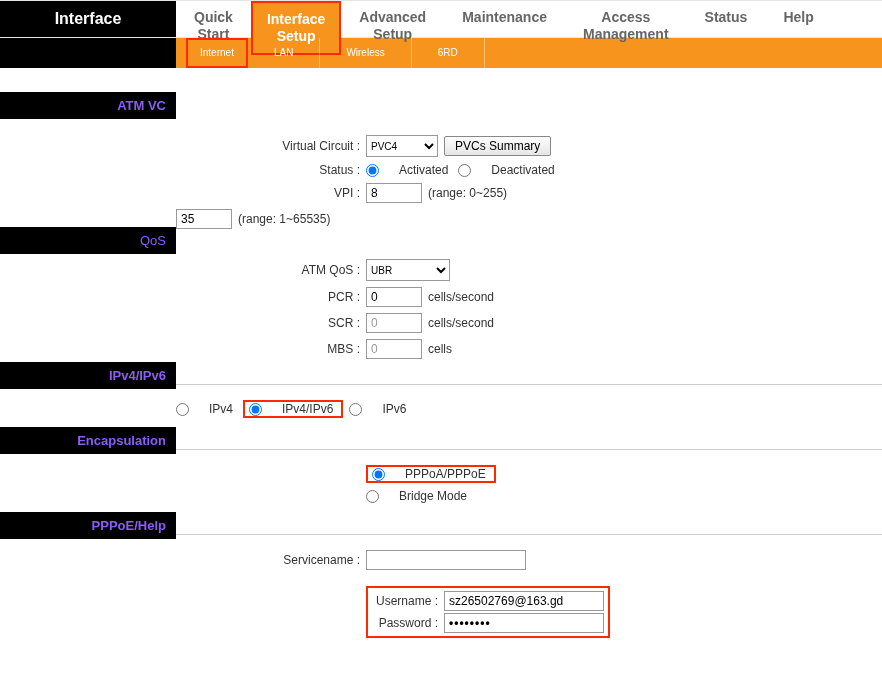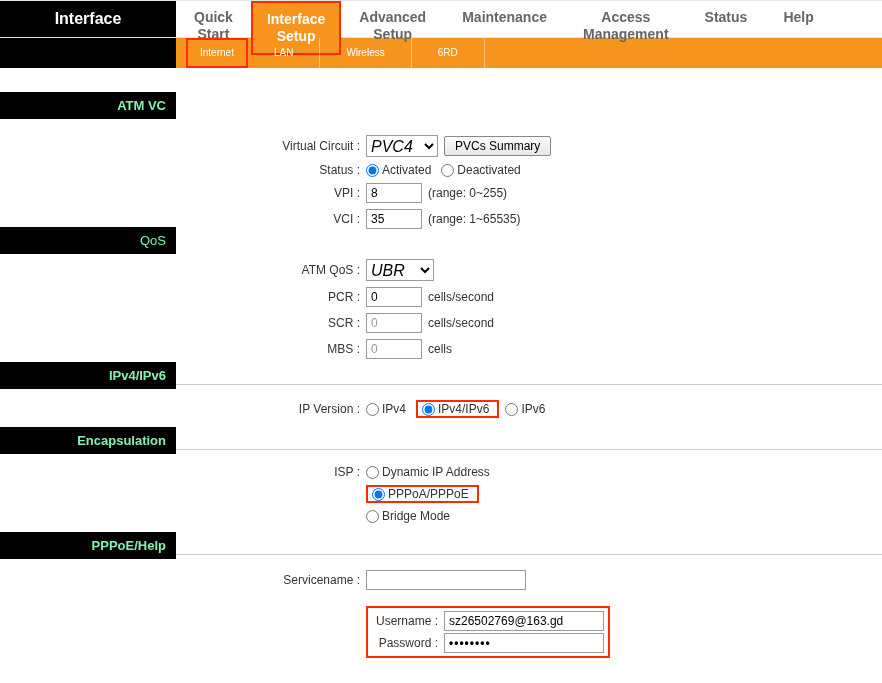--- a/index.html
+++ b/index.html
@@ -77,21 +77,21 @@
   }
   .content {
     display: flex;
   }
   .leftcol {
     width: 176px;
     flex-shrink: 0;
   }
   .section-hdr {
     background: #000;
-    color: #86efac;
+    color: #8b5cf6;
     font-weight: bold;
     font-size: 13px;
     text-align: right;
     padding: 6px 10px;
   }
   .section-hdr.sub {
     font-weight: normal;
   }
   .rightcol {
     flex: 1;
@@ -125,36 +125,35 @@
     padding: 1px 4px;
     font-size: 12px;
   }
   input[disabled] {
     color: #999;
     background: #fff;
   }
   select {
     border: 1px solid #999;
     height: 22px;
-    font-size: 16px;
+    font-size: 10px;
     background: #fff;
-    font-style: italic;
   }
   .btn {
     border: 1px solid #888;
     background: linear-gradient(#fdfdfd,#e6e6e6);
     padding: 2px 10px;
     font-size: 12px;
     border-radius: 2px;
     cursor: pointer;
   }
   .radio-lbl {
     display: inline-flex;
     align-items: center;
-    gap: 3px;
+    gap: 20px;
     margin-right: 4px;
   }
   .hl {
     border: 2px solid #ff2a00;
     padding: 0 4px;
     display: inline-flex;
     align-items: center;
     gap: 3px;
   }
   .hl-block {
@@ -230,33 +229,32 @@
       </div>
     </div>
     <div class="form-row">
       <div class="lbl">VPI :</div>
       <div class="ctl">
         <input type="text" style="width: 56px;" value="8">
         <span class="unit">(range: 0~255)</span>
       </div>
     </div>
     <div class="form-row">
-      <div class="lbl">VCI :</div>
       <div class="ctl">
         <input type="text" style="width: 56px;" value="35">
         <span class="unit">(range: 1~65535)</span>
       </div>
     </div>
 
     <div class="spacer-tall"></div>
 
     <div class="form-row">
       <div class="lbl">ATM QoS :</div>
       <div class="ctl">
-        <select style="width:68px">
+        <select style="width:84px">
           <option>UBR</option>
         </select>
       </div>
     </div>
     <div class="form-row">
       <div class="lbl">PCR :</div>
       <div class="ctl">
         <input type="text" style="width: 56px;" value="0">
         <span class="unit">cells/second</span>
       </div>
@@ -279,21 +277,20 @@
 </div>
 
 <div class="content">
   <div class="leftcol">
     <div class="section-hdr">IPv4/IPv6</div>
   </div>
   <div class="rightcol">
     <hr class="sep">
     <div class="vcontent-gap"></div>
     <div class="form-row">
-      <div class="lbl">IP Version :</div>
       <div class="ctl">
         <label class="radio-lbl">
             <input type="radio" name="ipv" style="">
             <span>IPv4</span>
           </label>
         <span class="hl">
           <label class="radio-lbl">
               <input type="radio" name="ipv" checked="" style="">
               <span>IPv4/IPv6</span>
             </label>
@@ -308,29 +305,20 @@
   </div>
 </div>
 
 <div class="content">
   <div class="leftcol">
     <div class="section-hdr">Encapsulation</div>
   </div>
   <div class="rightcol">
     <hr class="sep">
     <div class="vcontent-gap"></div>
-    <div class="form-row">
-      <div class="lbl">ISP :</div>
-      <div class="ctl">
-        <label class="radio-lbl">
-            <input type="radio" name="isp" style="">
-            <span>Dynamic IP Address</span>
-          </label>
-      </div>
-    </div>
     <div class="form-row">
       <div class="lbl"></div>
       <div class="ctl">
         <span class="hl">
           <label class="radio-lbl">
               <input type="radio" name="isp" checked="" style="">
               <span>PPPoA/PPPoE</span>
             </label>
         </span>
       </div>

